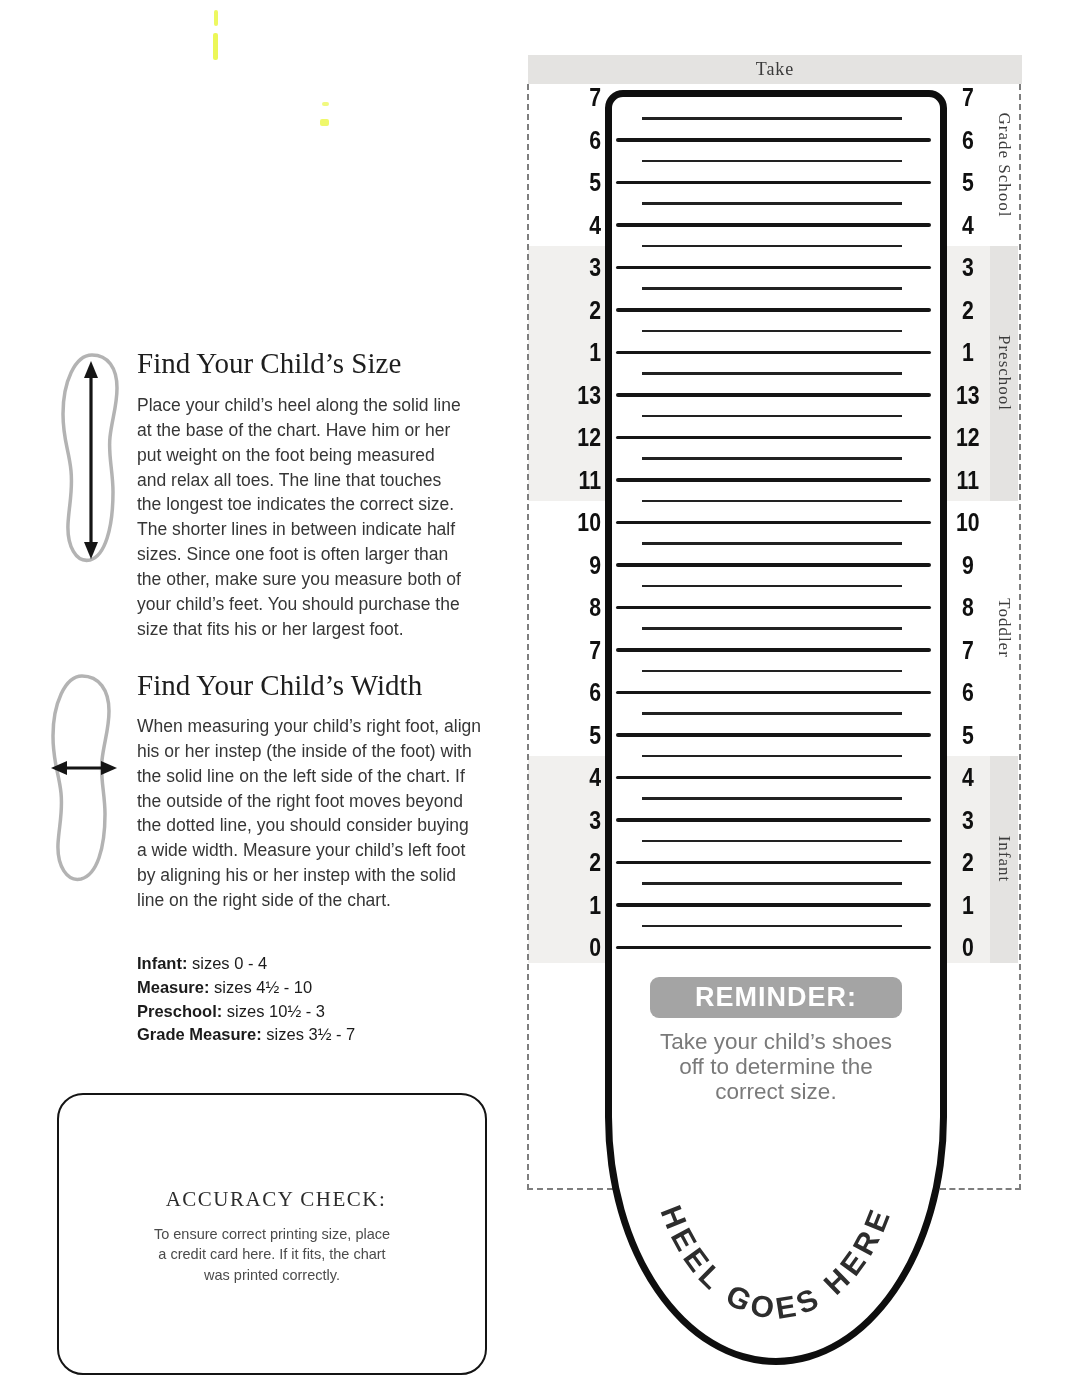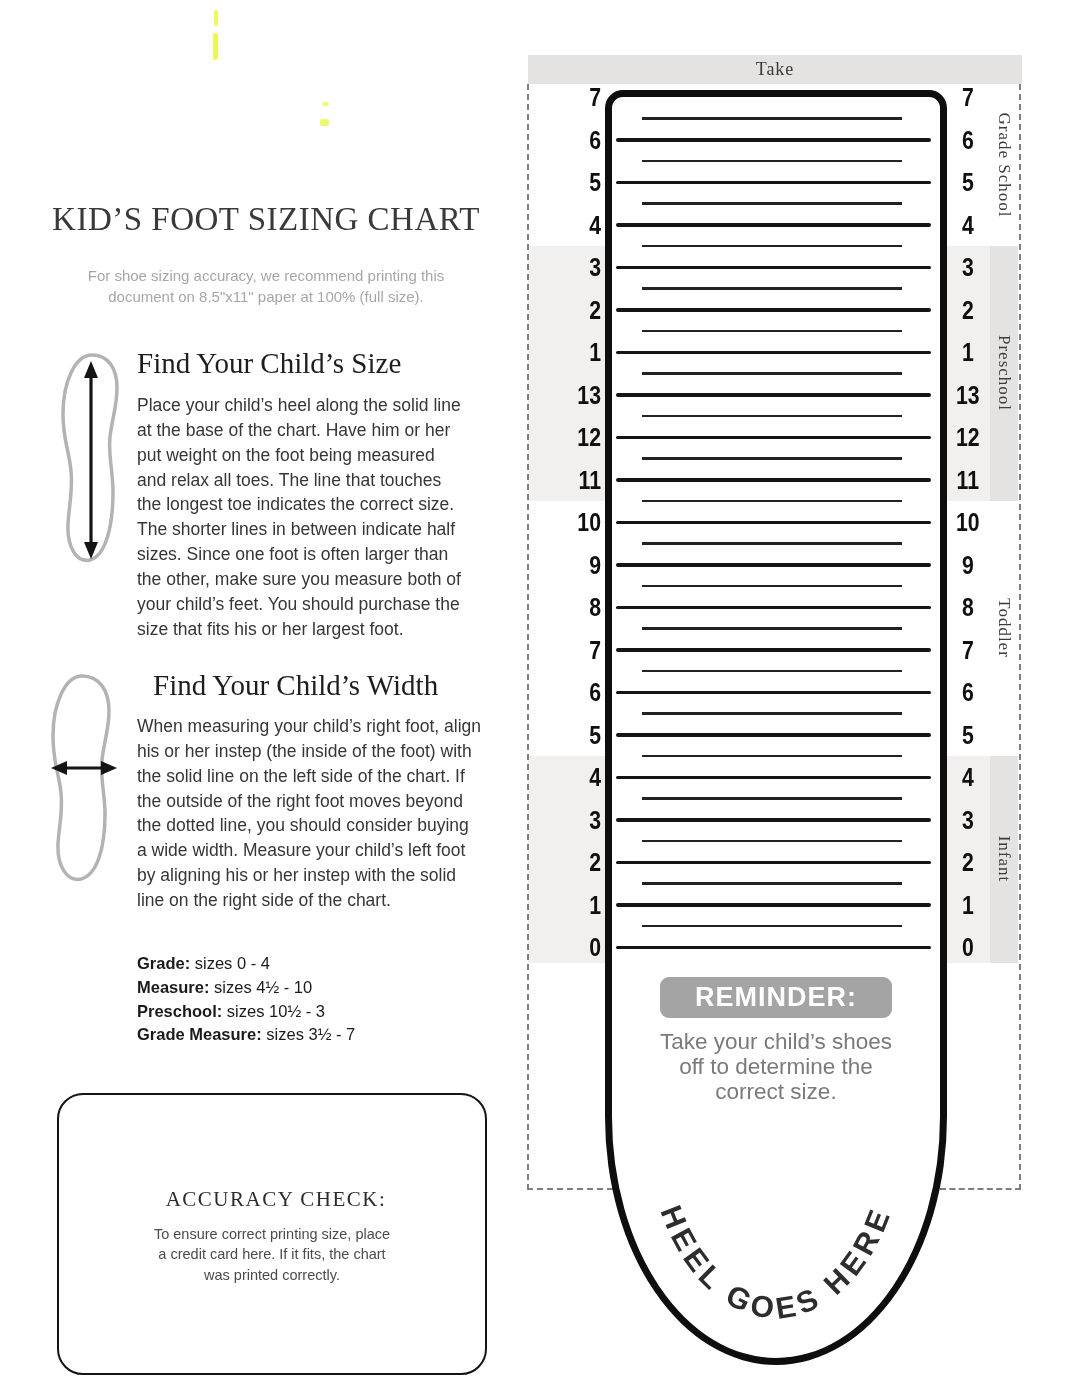--- a/index.html
+++ b/index.html
@@ -6,21 +6,21 @@
   #page{position:relative;width:1080px;height:1398px;background:#ffffff;overflow:hidden;
         font-family:"Liberation Sans",sans-serif;color:#222;}
 
   
   #title{position:absolute;left:18px;top:201px;width:496px;text-align:center;white-space:nowrap;
          font-family:"Liberation Serif",serif;font-weight:400;font-size:33px;letter-spacing:.5px;color:#3a3a3a;}
   #subtitle{position:absolute;left:18px;top:266px;width:496px;text-align:center;
             font-size:15px;line-height:1.38;color:#a6a6a6;white-space:pre-line;}
   .sec-head{position:absolute;font-family:"Liberation Serif",serif;font-weight:400;font-size:29px;color:#1e1e1e;}
   #size-head{left:137px;top:347px;}
-  #width-head{left:137px;top:669px;margin-left:16px;}
+  #width-head{left:137px;top:669px;}
   .body-text{position:absolute;font-size:17.5px;line-height:1.42;color:#363636;white-space:pre-line;}
   #size-body{left:137px;top:393px;width:370px;}
   #width-body{left:137px;top:714px;width:380px;}
   #size-ranges{position:absolute;left:137px;top:952px;}
   .size-range{font-size:16.5px;line-height:23.8px;color:#1b1b1b;}
   .sr-label{font-weight:700;}
   .icon-wrap{position:absolute;}
   #foot-length-icon{left:55px;top:350px;}
   #foot-width-icon{left:42px;top:672px;}
 
@@ -43,21 +43,21 @@
   .hdash{position:absolute;height:0;top:1188px;border-top:2px dashed #7e7e7e;z-index:2;}
   #hdash-left{left:527px;width:86px;} #hdash-right{left:940px;width:81px;}
 
   #foot-box{position:absolute;left:605px;top:90px;width:342px;height:1275px;box-sizing:border-box;
             background:#ffffff;border:7px solid #0e0e0e;
             border-radius:18px 18px 171px 171px / 18px 18px 248px 248px;z-index:3;}
   #foot-lines{position:absolute;inset:0;}
   .line-full{position:absolute;left:4px;right:9px;height:3.5px;background:#151515;border-radius:2px;}
   .line-half{position:absolute;left:30px;right:38px;height:2.5px;background:#222;}
 
-  #reminder-badge{position:absolute;left:50%;transform:translateX(-50%);top:880px;width:232px;height:41px;
+  #reminder-badge{position:absolute;left:50%;transform:translateX(-50%);top:880px;width:252px;height:41px;
                   background:#a4a4a4;border-radius:9px;color:#ffffff;font-weight:700;font-size:27px;
                   letter-spacing:1px;text-align:center;line-height:41px;}
   #reminder-text{position:absolute;left:0;right:0;top:933px;text-align:center;font-size:22.5px;font-weight:400;
                  color:#7a7a7a;line-height:1.1;white-space:pre-line;}
 
   .num{position:absolute;font-weight:700;font-size:25px;line-height:1;color:#101010;z-index:4;}
   .num-left{left:528px;width:73px;text-align:right;transform:translateY(-50%) scaleX(.85);transform-origin:100% 50%;}
   .num-right{left:950px;width:42px;text-align:center;transform:translateY(-50%) scaleX(.85);transform-origin:0 50%;}
   .cat-label{position:absolute;left:1004px;white-space:nowrap;font-family:"Liberation Serif",serif;
              font-size:17px;letter-spacing:1px;color:#3d3d3d;z-index:4;
@@ -76,23 +76,20 @@
 </head>
 <body>
 
 <div id="page">
 
   <div class="mark" id="mark-a" style="background: rgb(233, 246, 58);"></div>
   <div class="mark" id="mark-b" style="background: rgb(233, 246, 58);"></div>
   <div class="mark" id="mark-c" style="background: rgb(233, 246, 58);"></div>
   <div class="mark" id="mark-d" style="background: rgb(233, 246, 58);"></div>
 
-  <div id="title">KID’S FOOT SIZING CHART</div>
-  <div id="subtitle">For shoe sizing accuracy, we recommend printing this
-document on 8.5"x11" paper at 100% (full size).</div>
 
   <div class="icon-wrap" id="foot-length-icon">
     <svg width="70" height="232" viewBox="0 0 70 232">
       <path d="M37 5 C53 5 62 18 62 38 C62 56 57 69 55 87 C53 105 58 121 58 142 C58 178 50 206 35 210 C21 213 12 196 13 174 C14 155 18 141 16 121 C14 100 8 90 8 64 C8 32 20 5 37 5 Z" fill="none" stroke="#b3b3b3" stroke-width="3.5" stroke-linejoin="round"></path>
       <line x1="36" y1="25" x2="36" y2="195" stroke="#151515" stroke-width="3.2"></line>
       <polygon points="36,11 29,28 43,28" fill="#151515"></polygon>
       <polygon points="36,209 29,192 43,192" fill="#151515"></polygon>
     </svg>
   </div>
 
@@ -121,21 +118,21 @@
   <div class="body-text" id="width-body">When measuring your child’s right foot, align
 his or her instep (the inside of the foot) with
 the solid line on the left side of the chart. If
 the outside of the right foot moves beyond
 the dotted line, you should consider buying
 a wide width. Measure your child’s left foot
 by aligning his or her instep with the solid
 line on the right side of the chart.</div>
 
   <div id="size-ranges">
-      <div class="size-range"><span class="sr-label">Grade:</span><span class="sr-value"> sizes 0 - 4</span></div>
+      <div class="size-range"><span class="sr-label">Infant:</span><span class="sr-value"> sizes 0 - 4</span></div>
       <div class="size-range"><span class="sr-label">Measure:</span><span class="sr-value"> sizes 4½ - 10</span></div>
       <div class="size-range"><span class="sr-label">Preschool:</span><span class="sr-value"> sizes 10½ - 3</span></div>
       <div class="size-range"><span class="sr-label">Grade Measure:</span><span class="sr-value"> sizes 3½ - 7</span></div>
     </div>
 
   <div id="accuracy-card">
     <div id="acc-title">ACCURACY CHECK:</div>
     <div id="acc-body">To ensure correct printing size, place
 a credit card here. If it fits, the chart
 was printed correctly.</div>

